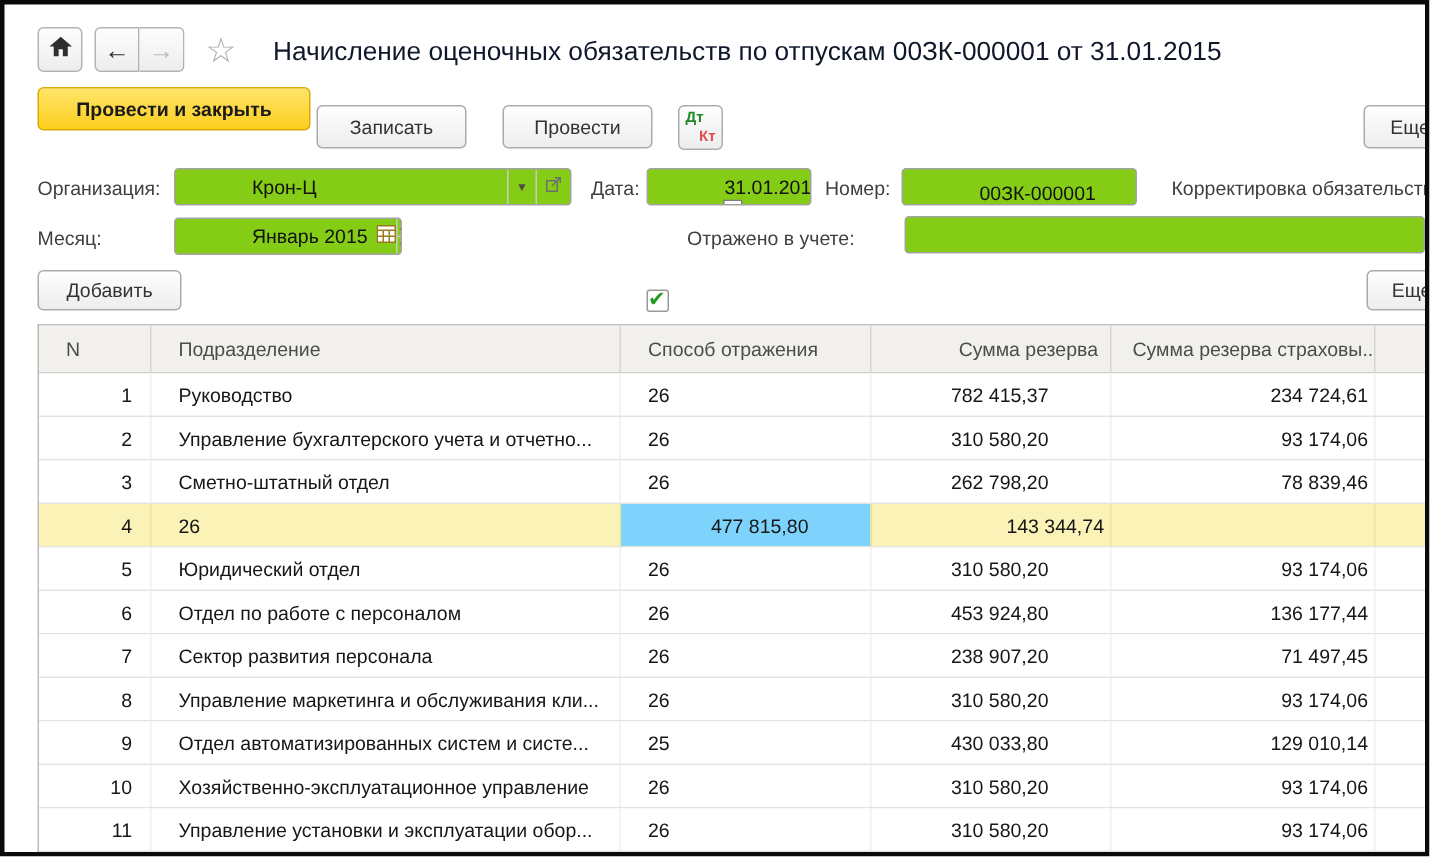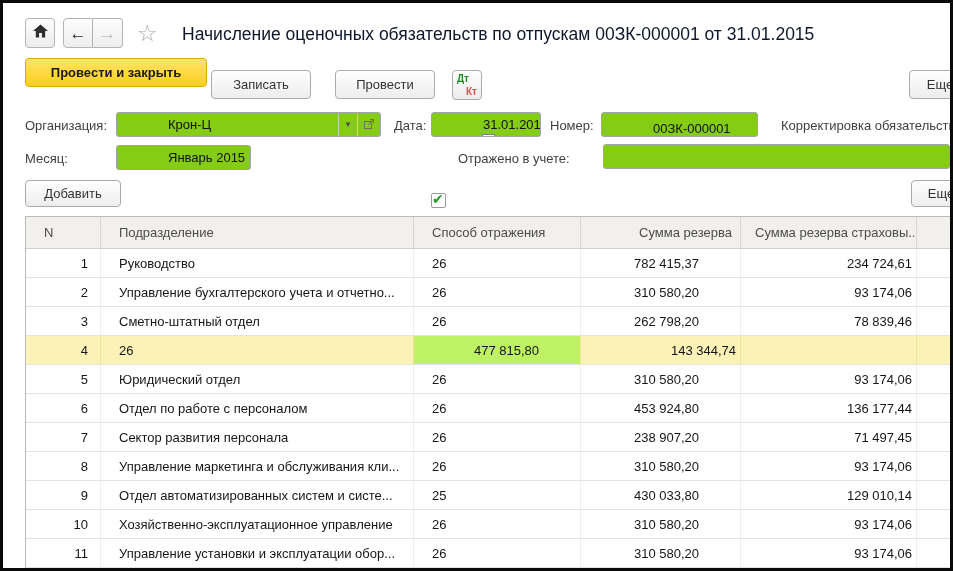--- a/index.html
+++ b/index.html
@@ -74,21 +74,21 @@
   .c-n   { justify-content:flex-end; padding-right:12px; }
   .h-n   { padding-left:18px; }
   .c-dept, .h-dept { padding-left:18px; }
   .c-meth, .h-meth { padding-left:18px; }
   .c-res { justify-content:flex-end; padding-right:41px; }
   .h-res { justify-content:flex-end; padding-right:8px; }
   .c-ins { justify-content:flex-end; padding-right:4px; }
   .h-ins { padding-left:14px; }
   .trow.selected { background:#fbf2b8; }
   .trow.selected > div { border-right-color:#f0e49a; }
-  .trow .active-cell { background:#bef264; }
+  .trow .active-cell { background:#7dd3fc; }
 </style>
 </head>
 <body>
 
 <div class="frame">
 
   <div class="abs navbtn" style="left:22px;top:15px;">
     <span>
       <svg width="15" height="14" viewBox="0 0 16 14">
           <path d="M8 0 L16 7 H13 V14 H9.5 V9 H6.5 V14 H3 V7 H0 Z" fill="#2e2e2e"></path>
@@ -145,21 +145,21 @@
     </div>
   </div>
   <div class="abs flabel" style="left:547px;top:115px;">Номер:</div>
   <div class="abs field" style="left:598px;top:109px;width:157px;align-items:flex-end;">
     <div class="val">00ЗК-000001</div>
   </div>
   <div class="abs cbx" style="left:747px;top:112px;"></div>
   <div class="abs flabel" style="left:778px;top:115px;">Корректировка обязательств</div>
 
   <div class="abs flabel" style="left:22px;top:148px;">Месяц:</div>
-  <div class="abs field" style="left:113px;top:142px;width:135px;">
+  <div class="abs field" style="left:113px;top:142px;width:152px;">
     <div class="val">Январь 2015</div>
     <div class="fseg iconseg">
       <span>
         <svg width="13" height="12" viewBox="0 0 13 12">
             <rect x="0.5" y="0.5" width="12" height="11" fill="#fff" stroke="#9a7c1e"></rect>
             <path d="M0.5 3.5 H12.5 M4.5 3.5 V11.5 M8.5 3.5 V11.5 M0.5 7.5 H12.5" stroke="#9a7c1e" fill="none"></path>
           </svg>
       </span>
     </div>
     <div class="fseg spin">

